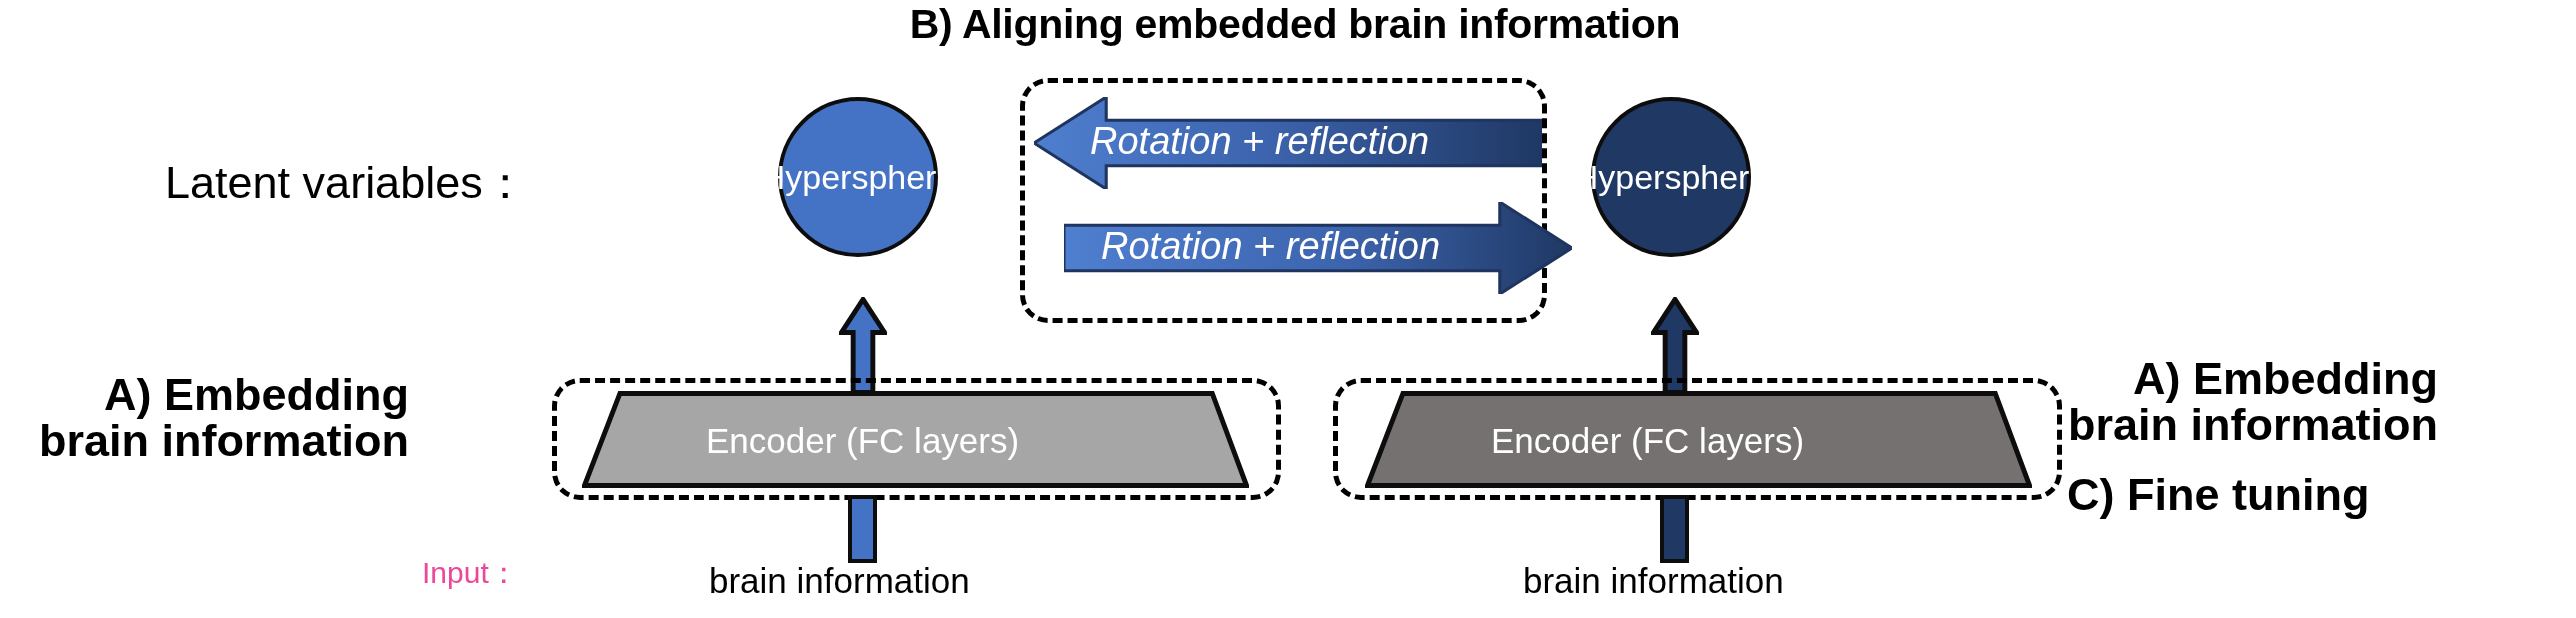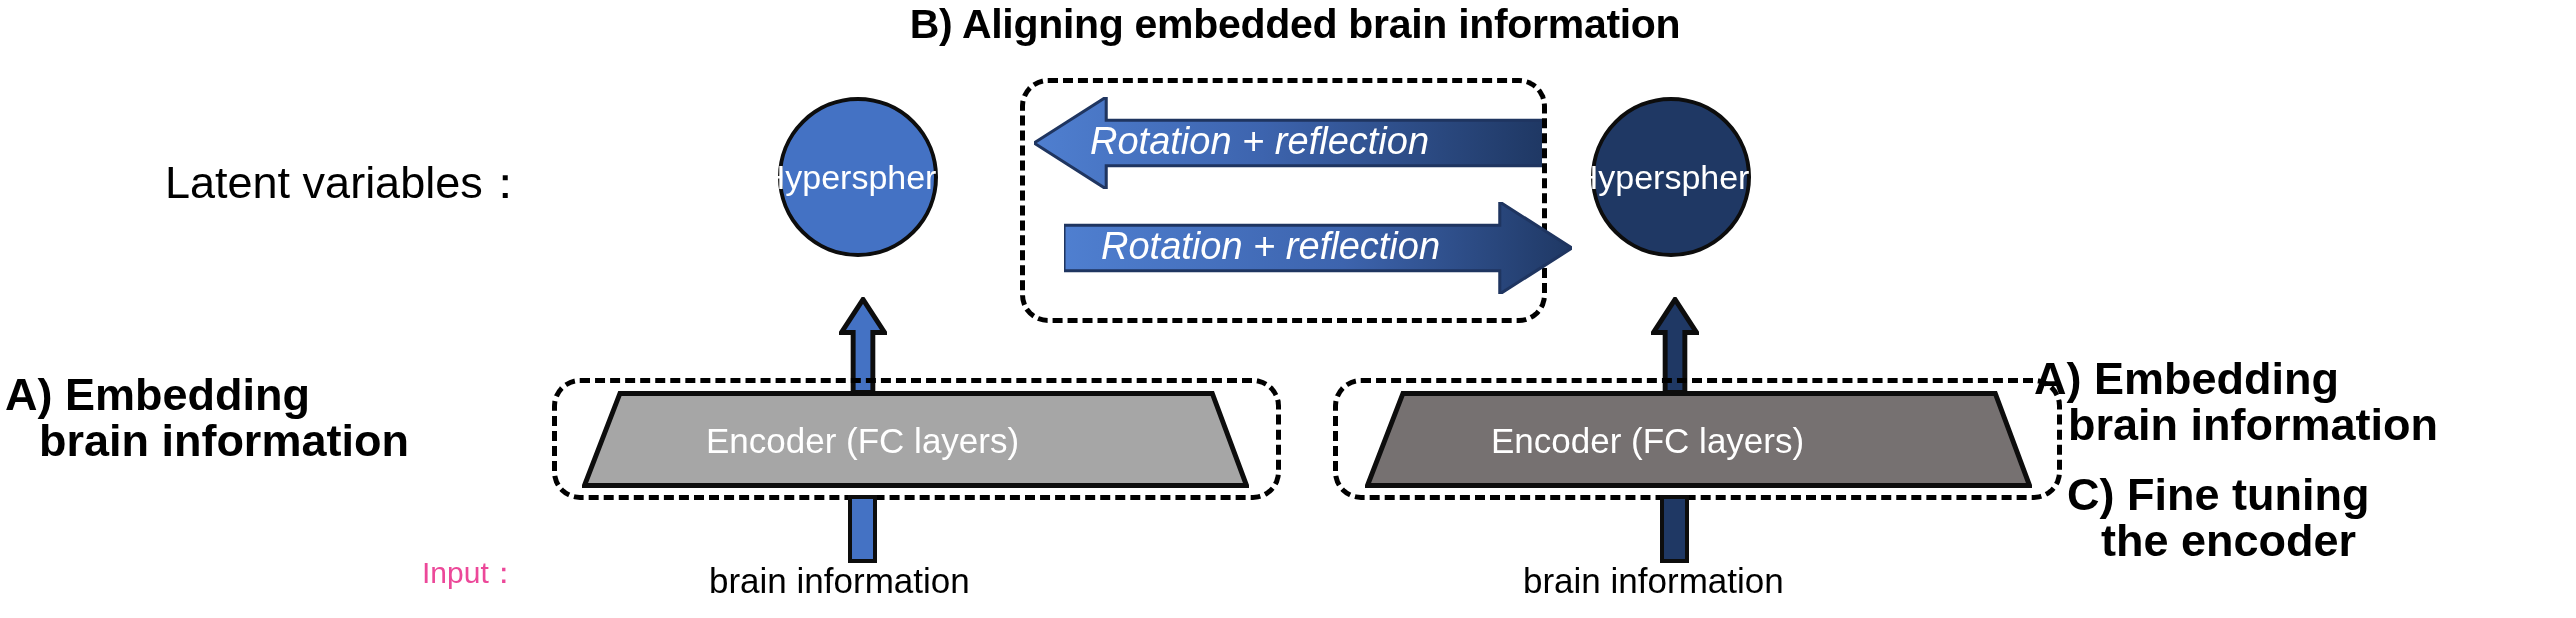--- a/index.html
+++ b/index.html
@@ -60,20 +60,21 @@
   .brain-info-left  { left: 709px; }
   .brain-info-right { left: 1523px; }
 
   
   .side-caption {
     font-size: 45px;
     font-weight: bold;
     color: #000000;
     line-height: 1.02;
     white-space: nowrap;
+    text-align: right;
   }
   .caption-left-a {
     left: 4.9px;
     top: 372px;
   }
   .caption-right-a {
     left: 2034px;
     top: 356px;
   }
   .caption-right-c {
@@ -191,21 +192,20 @@
     <span class="ln2">brain information</span>
   </div>
 
   <div class="abs side-caption caption-right-a">
     <span>A) Embedding</span>
     <span class="ln2">brain information</span>
   </div>
 
   <div class="abs side-caption caption-right-c">
     <span>C) Fine tuning</span>
-    <span class="ln2">the encoder</span>
   </div>
 
   <div class="abs dash-box dash-rot"></div>
 
   <div class="abs sphere sphere-left">
     <span>Hyper</span>
     <span>sphere</span>
   </div>
 
   <div class="abs sphere sphere-right">

